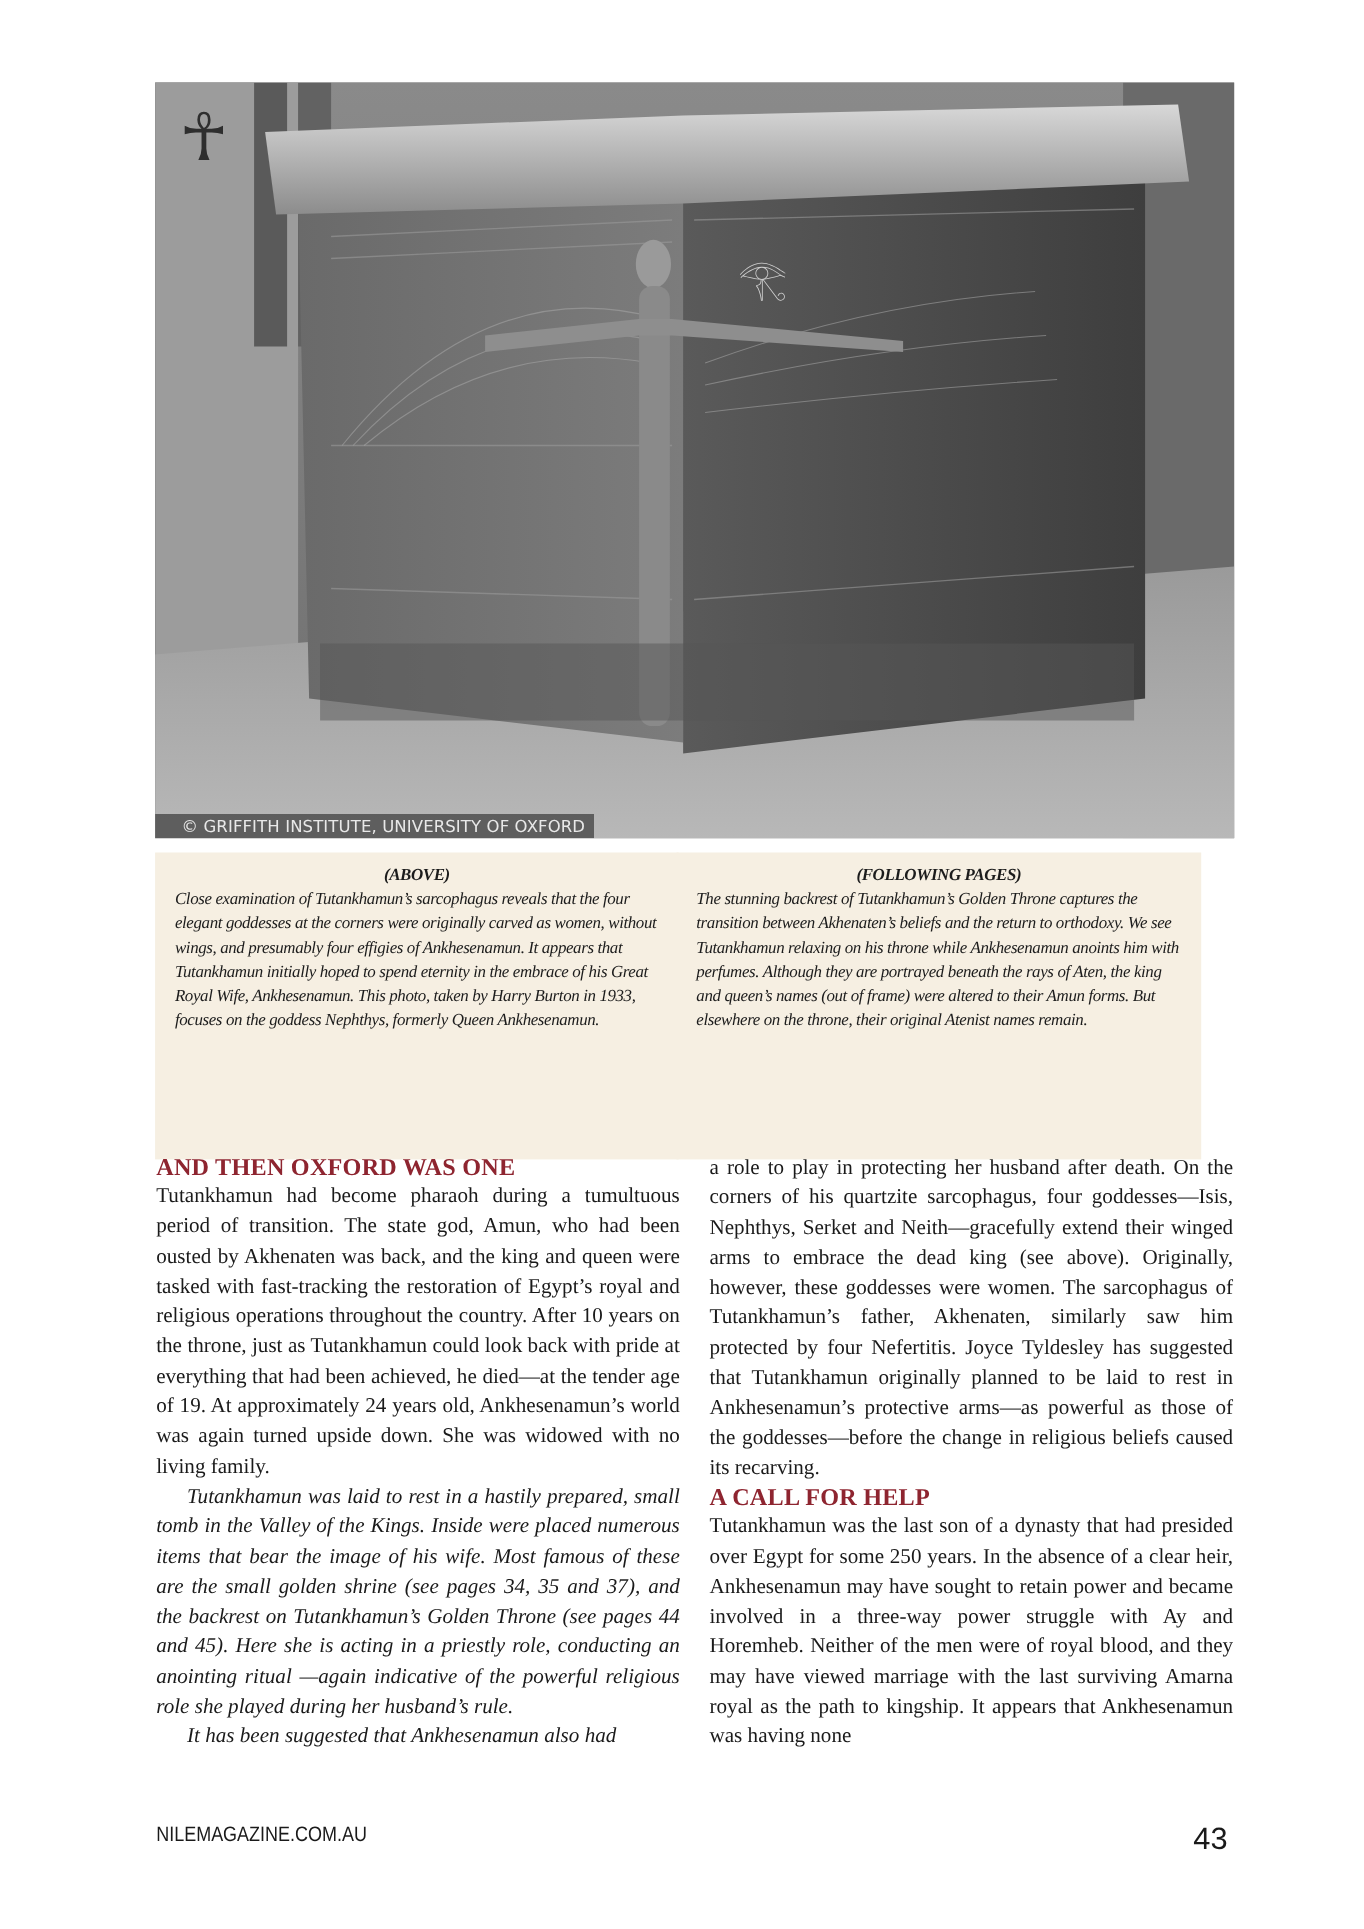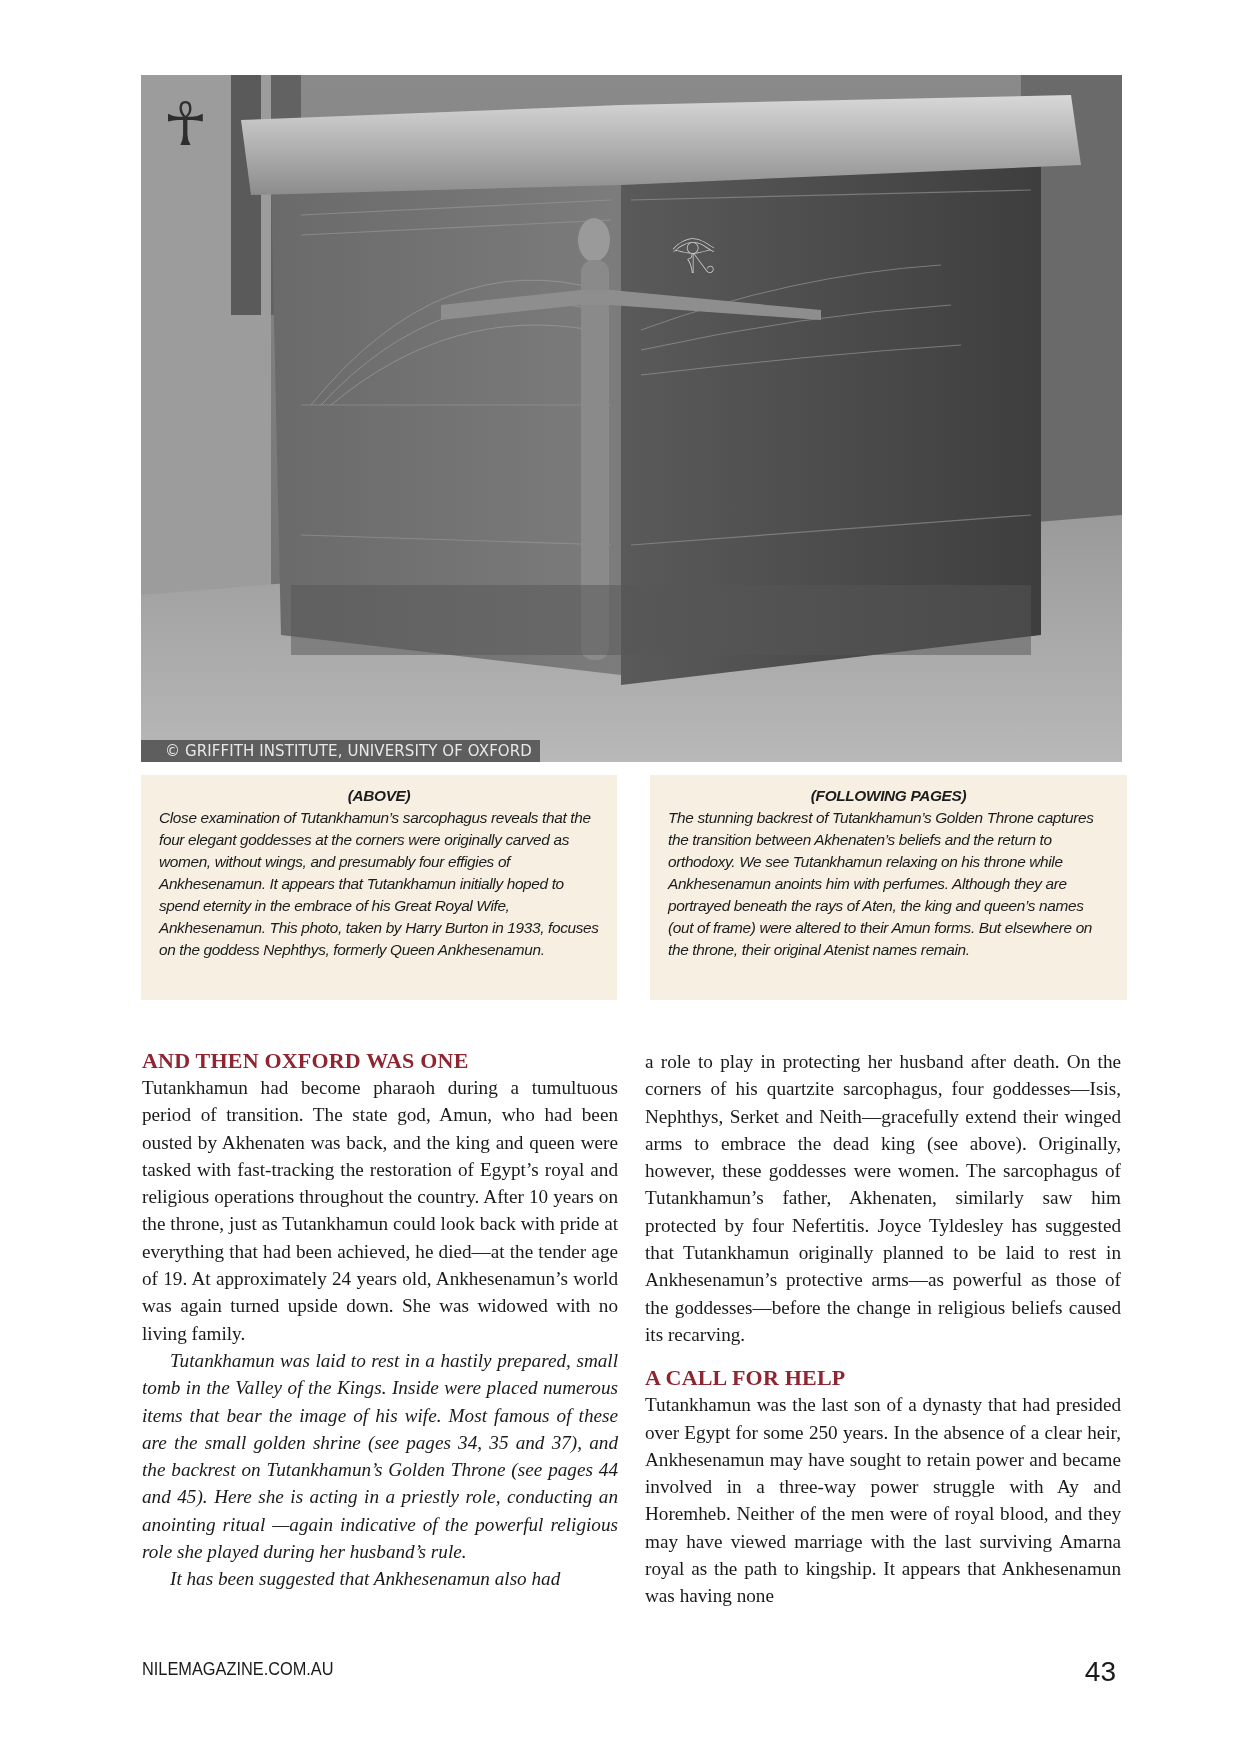--- a/index.html
+++ b/index.html
@@ -10,42 +10,42 @@
     overflow: hidden; background: #5a5a5a;
   }
   .photo svg { display: block; width: 100%; height: 100%; }
   .credit {
     position: absolute; left: 0; bottom: 0; padding: 2px 8px 2px 24px;
     background: rgba(60,60,60,0.72); color: #e8e8e8;
     font-family: "DejaVu Sans", sans-serif; font-size: 15px; letter-spacing: 0.1px;
   }
 
   .caption {
-    position: absolute; top: 775px; height: 225px; background: #f6efe2;
+    position: absolute; top: 775px; height: 279px; background: #f6efe2;
     box-sizing: border-box; padding: 10px 18px 0 18px;
-    font-family: Liberation Sans, sans-serif; font-style: italic; color: #1c1c1c;
+    font-family: Liberation Serif, serif; font-style: italic; color: #1c1c1c;
     font-size: 15.4px; line-height: 22px; letter-spacing: -0.35px;
   }
   .caption.left { left: 141px; width: 476px; }
-  .caption.right { left: 650px; width: 477px; }
+  .caption.right { left: 615px; width: 477px; }
   .caption .cap-title { text-align: center; font-weight: bold; display: block; margin-bottom: 0; }
 
   .col {
     position: absolute; top: 1048px; width: 476px;
     font-size: 19.2px; line-height: 27.3px; text-align: justify;
   }
   .col.left { left: 142px; }
   .col.right { left: 645px; top: 1048px; }
   .col h2 {
     margin: 0; font-size: 22px; line-height: 26px; color: #8e2530; font-weight: bold;
     letter-spacing: 0.2px;
   }
   .col p { margin: 0; }
   .col p.indent { text-indent: 28px; font-style: italic; }
-  .col h2.spaced { margin-top: 17px; }
+  .col h2.spaced { }
 
   .footer {
     position: absolute; top: 1658px; left: 142px; width: 980px;
     font-family: "Liberation Sans", sans-serif; font-size: 19px; color: #1a1a1a;
     transform: scaleX(0.86); transform-origin: left center;
   }
   .pagenum {
     position: absolute; top: 1656px; right: 124px;
     font-family: "Liberation Sans", sans-serif; font-size: 28px; color: #1a1a1a;
   }

